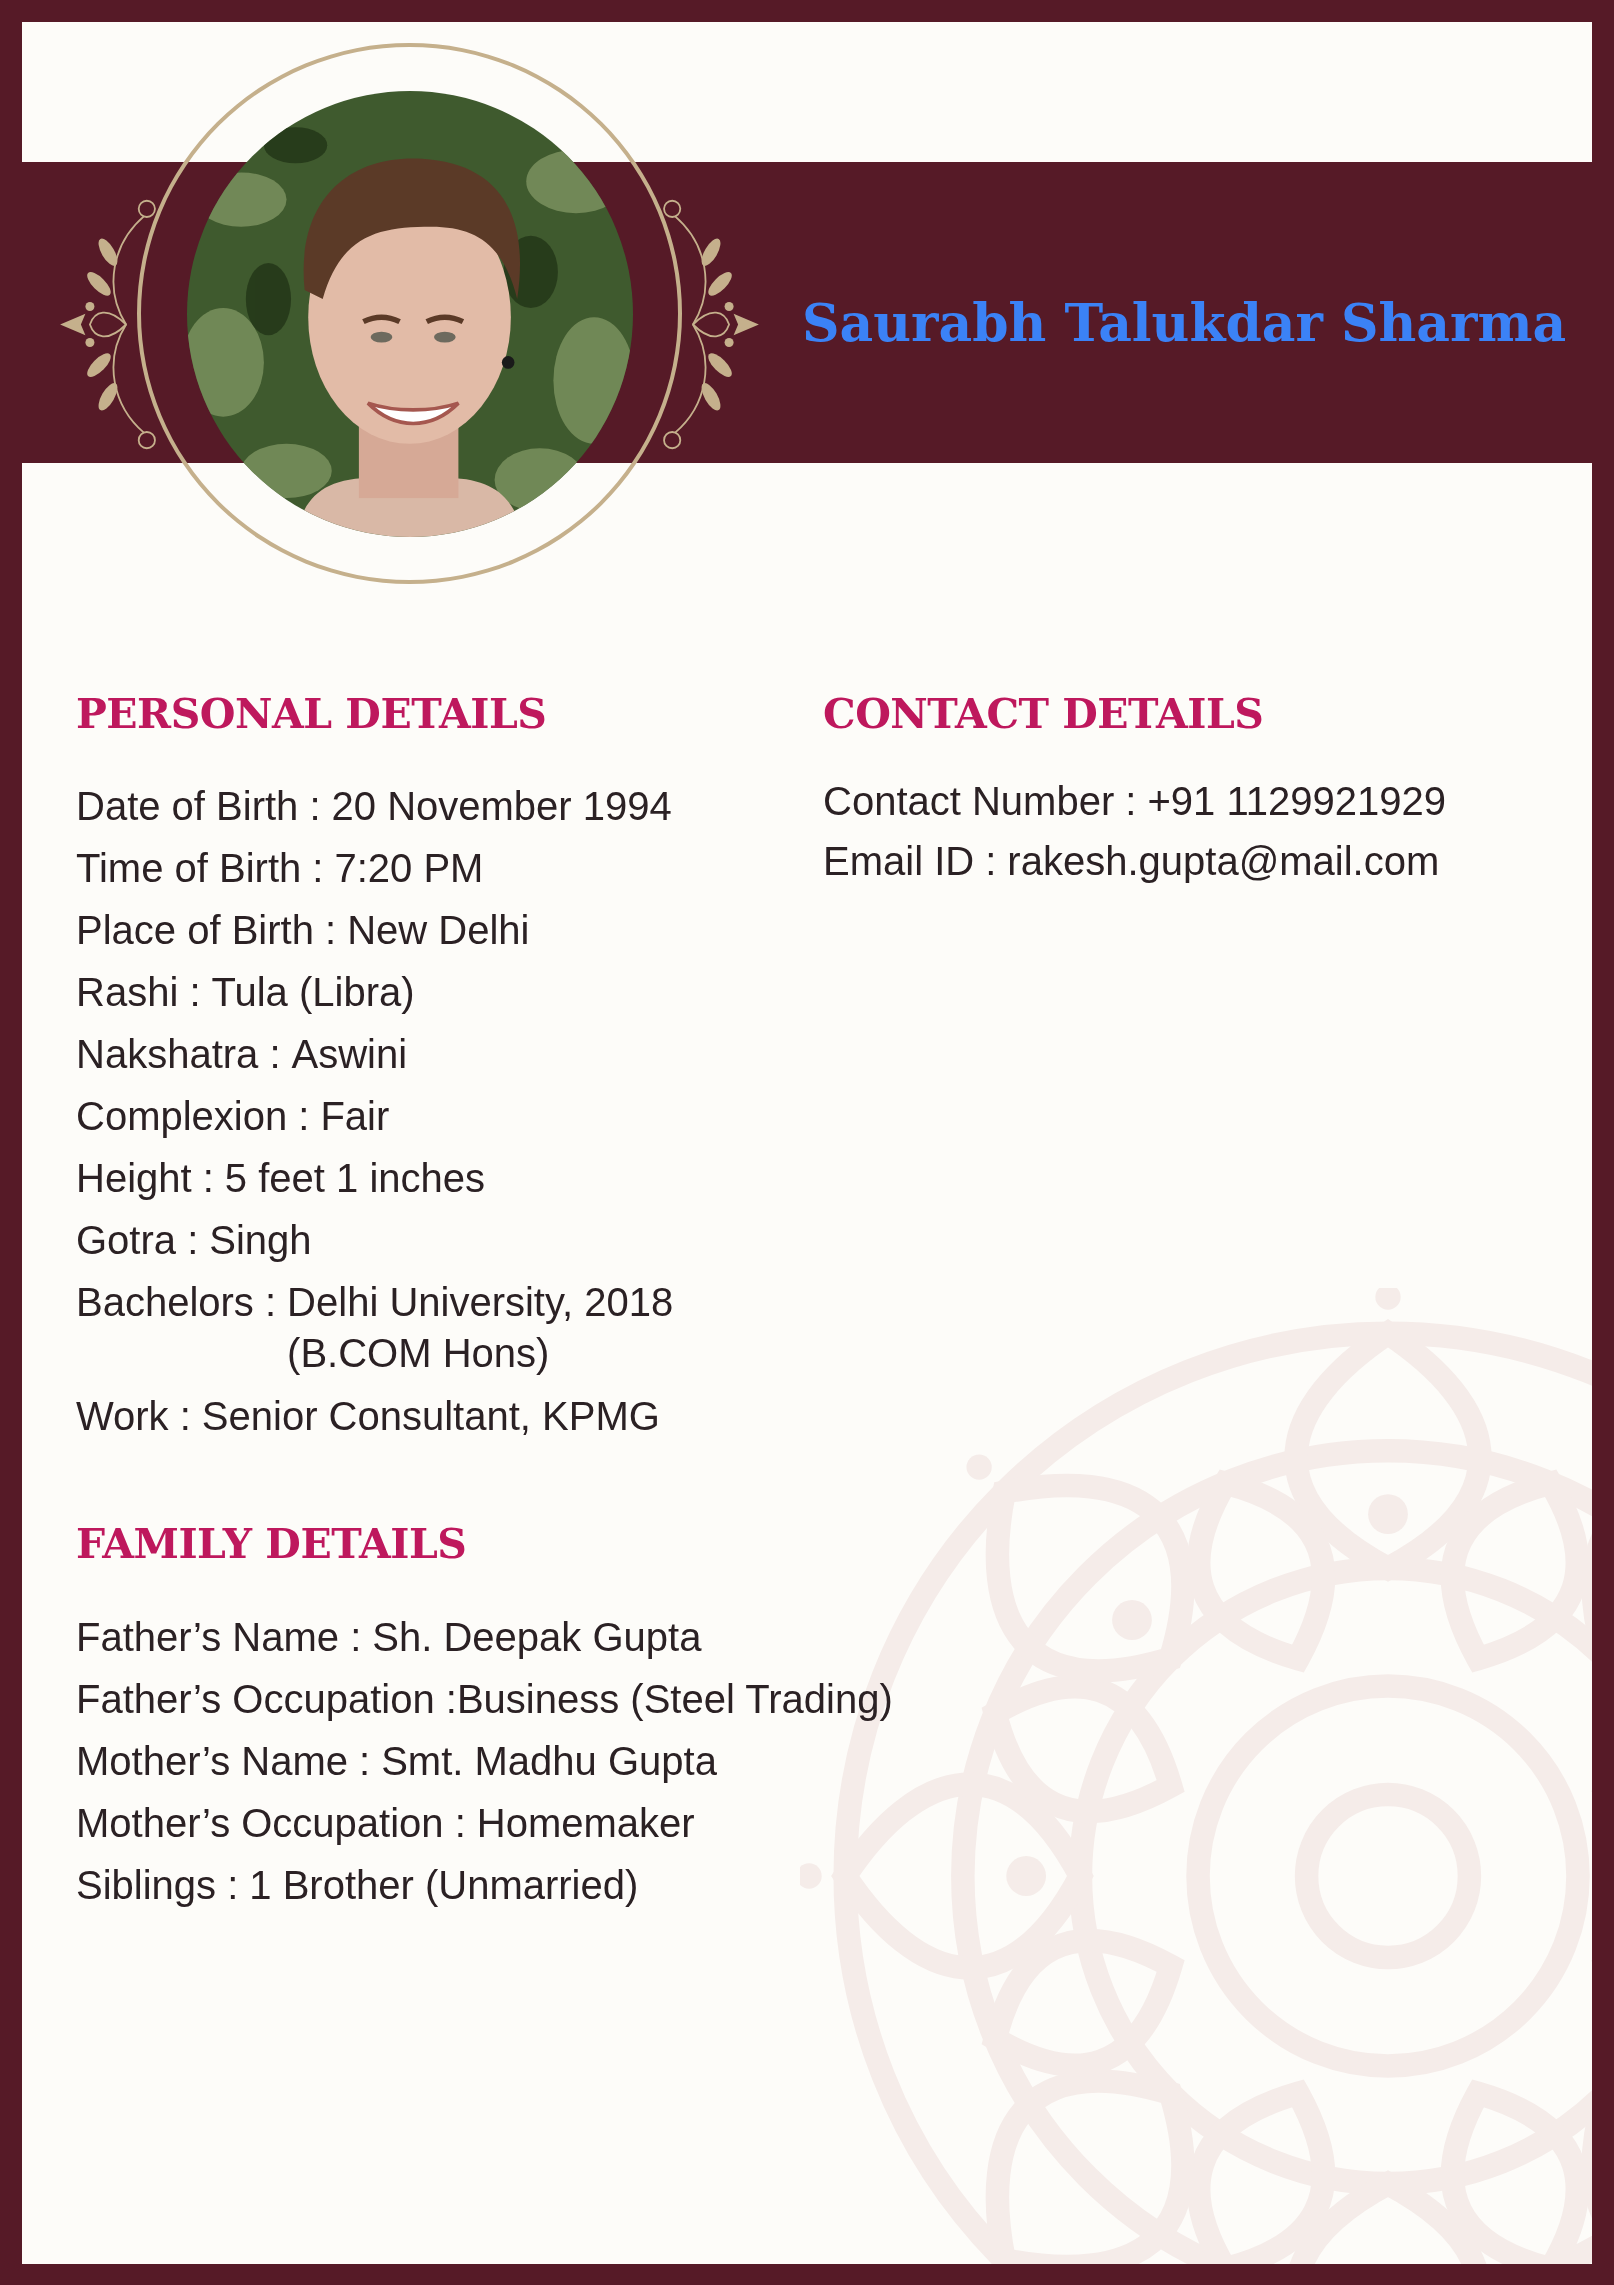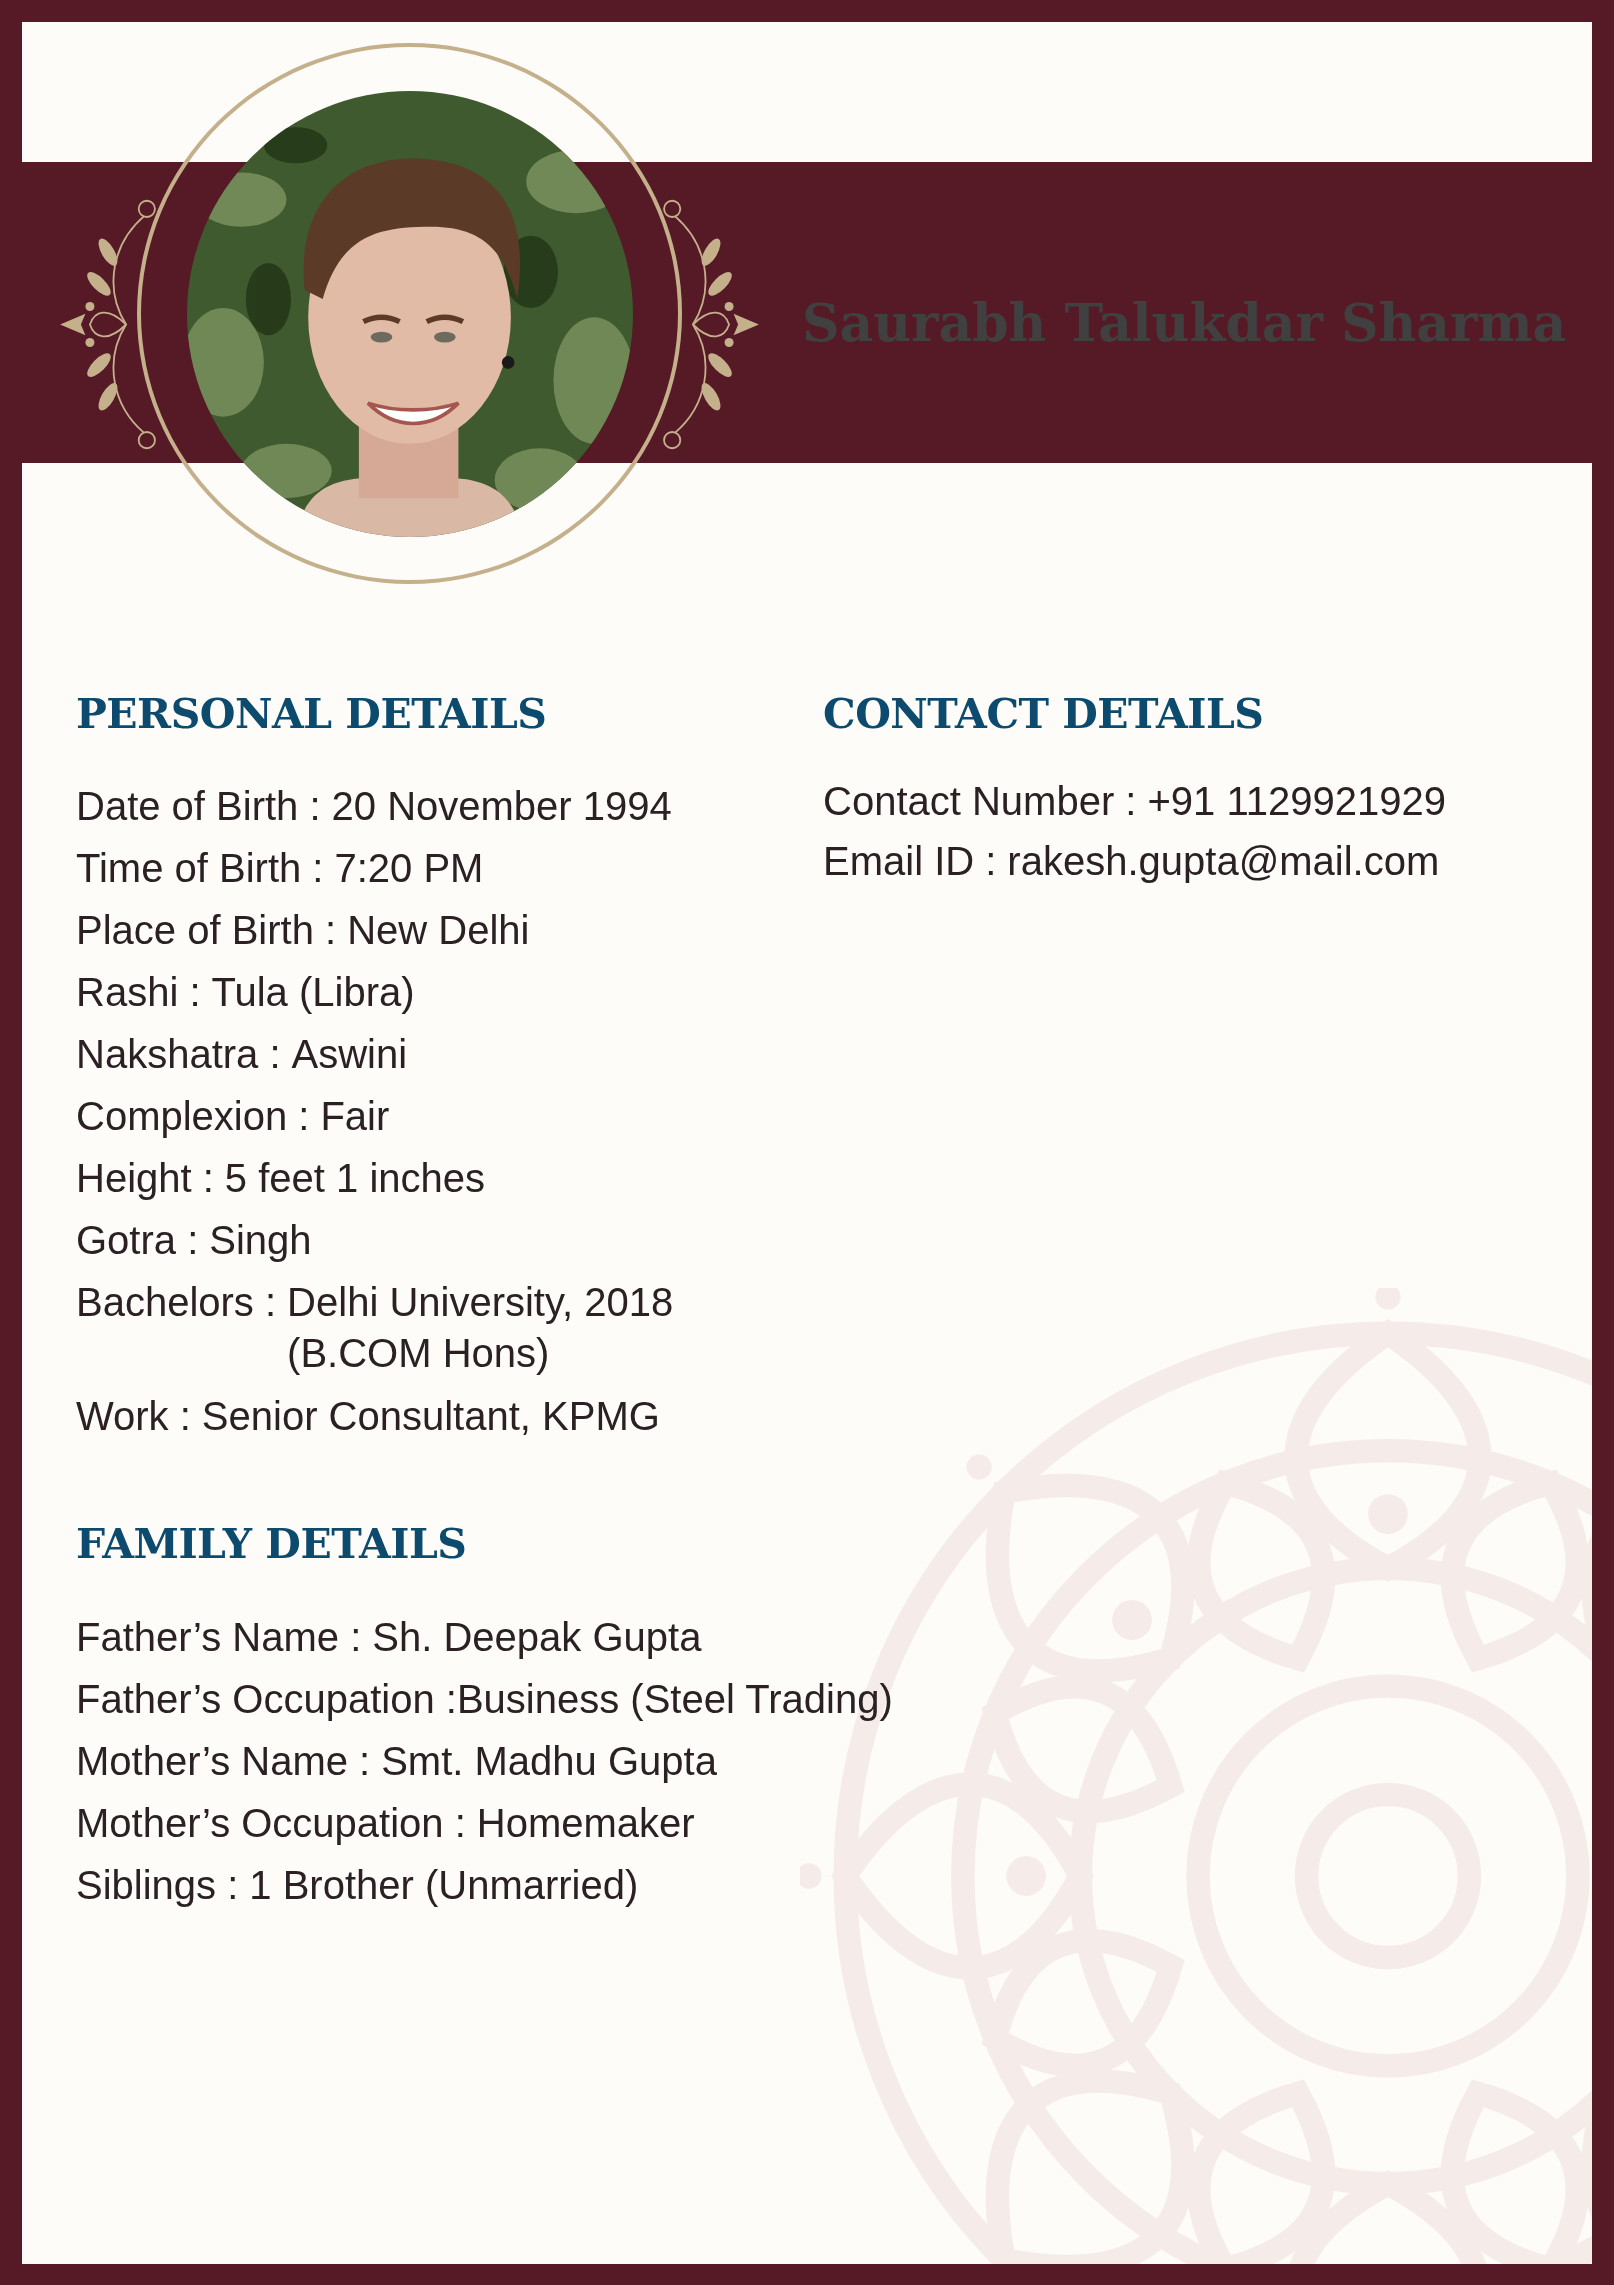--- a/index.html
+++ b/index.html
@@ -4,22 +4,22 @@
 <style>
   html,body{margin:0;padding:0;}
   body{width:1615px;height:2285px;background:#561a27;position:relative;overflow:hidden;font-family:"Liberation Sans","DejaVu Sans",sans-serif;}
   .page{position:absolute;left:22px;top:22px;width:1570px;height:2242px;background:#fdfcf9;overflow:hidden;}
   .band{position:absolute;left:0;top:140px;width:1570px;height:301px;background:#561a27;}
   .mandala{position:absolute;left:778px;top:1266px;width:1176px;height:1176px;}
   .frame{position:absolute;left:115px;top:21px;width:545px;height:541px;border:4.5px solid #c5b08c;border-radius:50%;box-sizing:border-box;}
   .photo{position:absolute;left:165px;top:69px;width:446px;height:446px;border-radius:50%;overflow:hidden;}
   .orn{position:absolute;top:167px;width:109px;height:271px;}
   .orn.l{left:36px;} .orn.r{left:630px;transform:scaleX(-1);}
-  .name{position:absolute;left:780px;top:270px;font-family:"DejaVu Serif",serif;font-weight:bold;font-size:52px;color:#404040;letter-spacing:0px;white-space:nowrap;}
-  .h{position:absolute;font-family:"DejaVu Serif",serif;font-weight:bold;font-size:41px;color:#0c4a6e;white-space:nowrap;letter-spacing:-0.5px;}
+  .name{position:absolute;left:780px;top:270px;font-family:"DejaVu Serif",serif;font-weight:bold;font-size:52px;color:#3b82f6;letter-spacing:0px;white-space:nowrap;}
+  .h{position:absolute;font-family:"DejaVu Serif",serif;font-weight:bold;font-size:41px;color:#be185d;white-space:nowrap;letter-spacing:-0.5px;}
   .rows{position:absolute;font-family:"Liberation Sans",sans-serif;font-size:40px;color:#2b2124;}
   .row{height:62px;line-height:38px;white-space:nowrap;}
   .row .lbl{margin-right:11px;}
   .row.tall{height:114px;}
   .sub{display:block;padding-left:0;}
   .val-wrap{display:inline-block;vertical-align:top;}
 </style>
 </head>
 <body>
 

